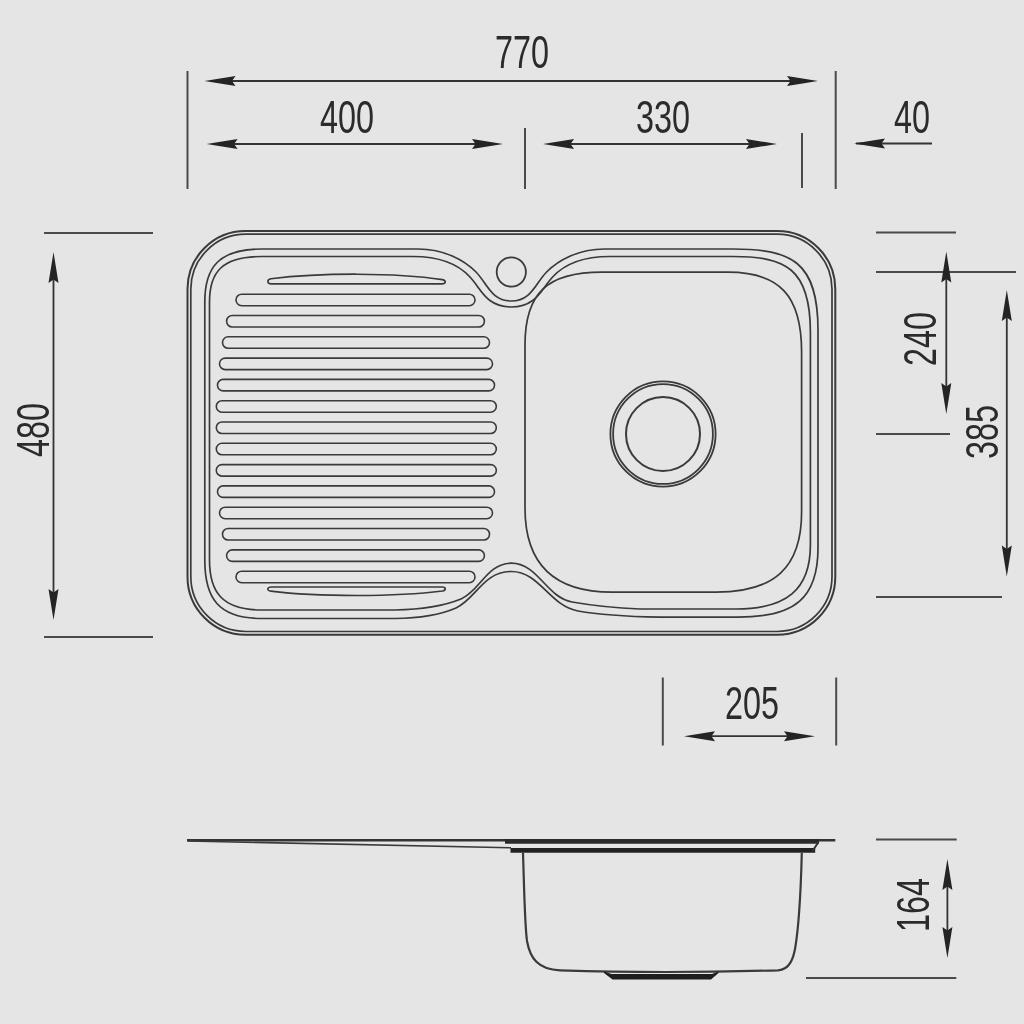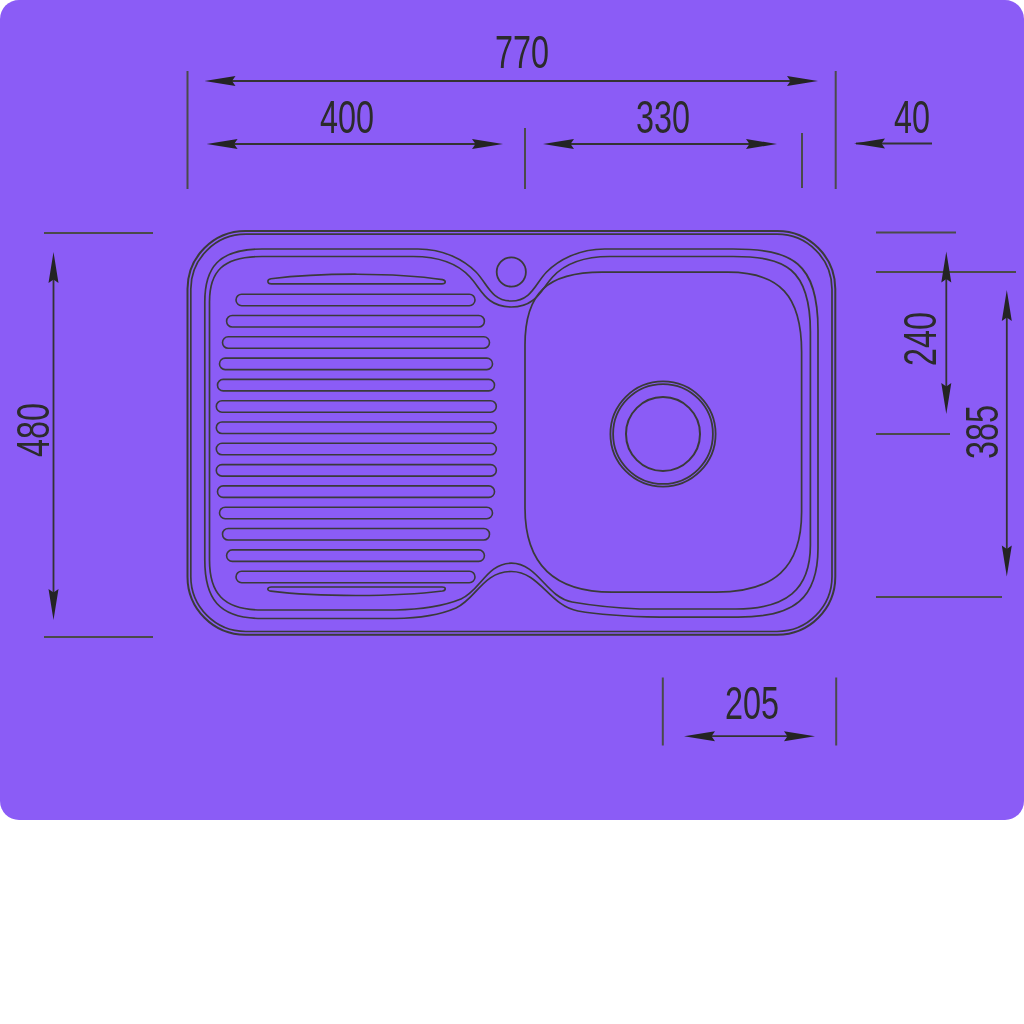--- a/index.html
+++ b/index.html
@@ -1,16 +1,16 @@
 <!DOCTYPE html>
 <html><head>
 <meta charset="utf-8">
 <style>
   html,body{margin:0;padding:0;background:#ffffff;}
-  .page{width:1024px;height:820px;position:relative;background:#8b5cf6;overflow:hidden;border-radius:19px;}
+  .page{width:1024px;height:1024px;position:relative;background:#e5e5e5;overflow:hidden;}
   svg{position:absolute;left:0;top:0;}
   text{font-family:"Liberation Sans",sans-serif;fill:#2b2b2b;}
 </style>
 </head>
 <body>
 <div class="page">
 <svg width="1024" height="1024" viewBox="0 0 1024 1024" fill="none">
 
   <rect x="187.5" y="231" width="647.8" height="403.7" rx="58" stroke="#3a3a3a" stroke-width="2"></rect>
 

